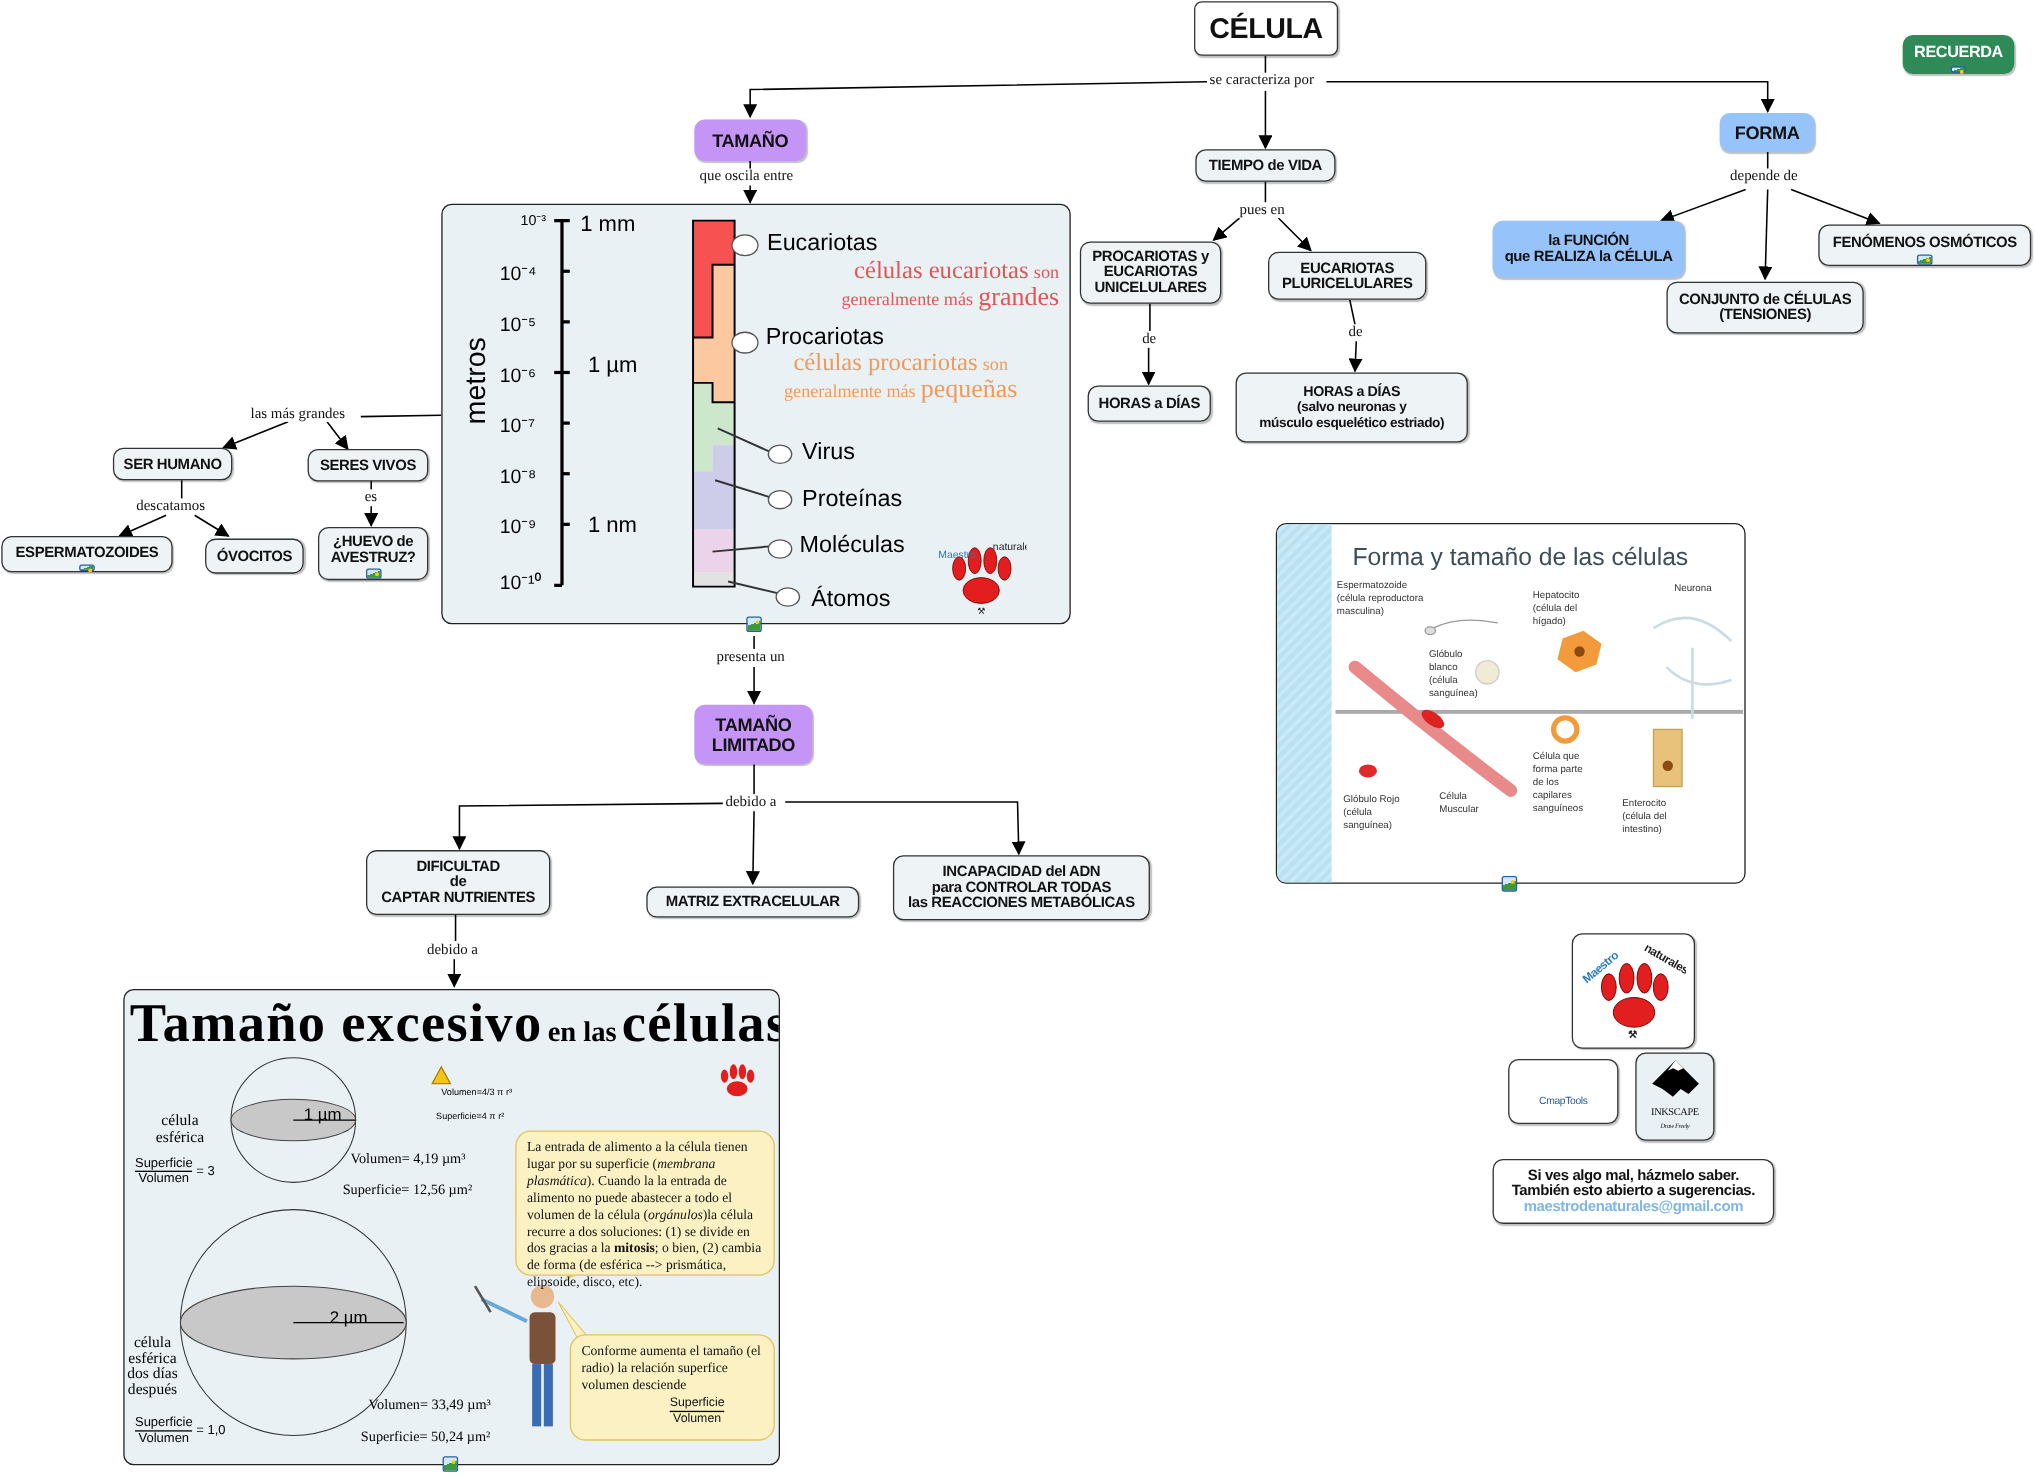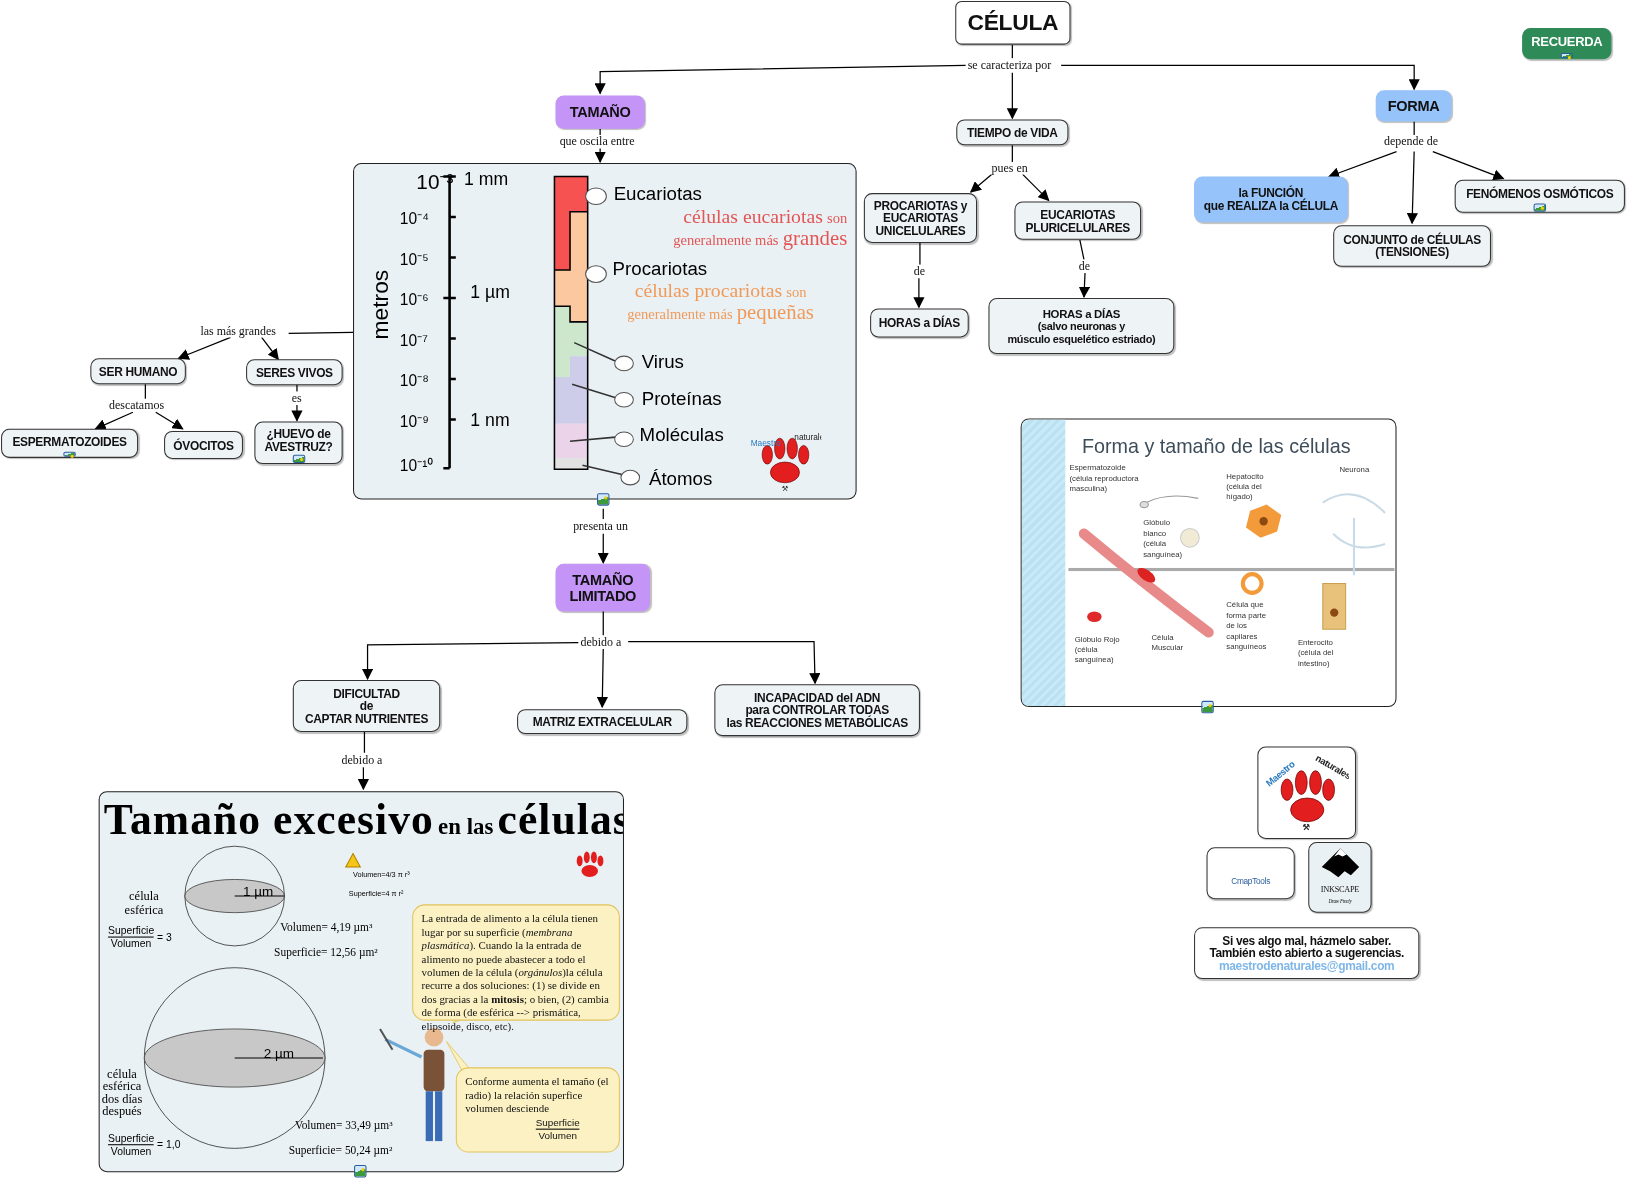--- a/index.html
+++ b/index.html
@@ -193,21 +193,21 @@
     </g>
     <g fill="#fff" stroke="#555" stroke-width="1">
       <ellipse cx="233" cy="31" rx="10" ry="8"></ellipse>
       <ellipse cx="233" cy="106" rx="10" ry="8"></ellipse>
       <ellipse cx="260" cy="192" rx="9" ry="7"></ellipse>
       <ellipse cx="260" cy="227" rx="9" ry="7"></ellipse>
       <ellipse cx="260" cy="265" rx="9" ry="7"></ellipse>
       <ellipse cx="266" cy="302" rx="9" ry="7"></ellipse>
     </g>
   </svg>
-  <span class="abs" style="left:60px;top:3px;font-size:20px;">10⁻³</span>
+  <span class="abs" style="left:60px;top:3px;font-size:11px;">10⁻³</span>
   <span class="abs" style="left:44px;top:42px;font-size:15px;">10⁻⁴</span>
   <span class="abs" style="left:44px;top:81px;font-size:15px;">10⁻⁵</span>
   <span class="abs" style="left:44px;top:120px;font-size:15px;">10⁻⁶</span>
   <span class="abs" style="left:44px;top:159px;font-size:15px;">10⁻⁷</span>
   <span class="abs" style="left:44px;top:198px;font-size:15px;">10⁻⁸</span>
   <span class="abs" style="left:44px;top:237px;font-size:15px;">10⁻⁹</span>
   <span class="abs" style="left:44px;top:280px;font-size:15px;">10⁻¹⁰</span>
 
   <span class="abs" style="left:106px;top:5px;font-size:17px;">1 mm</span>
   <span class="abs" style="left:112px;top:114px;font-size:17px;">1 µm</span>

